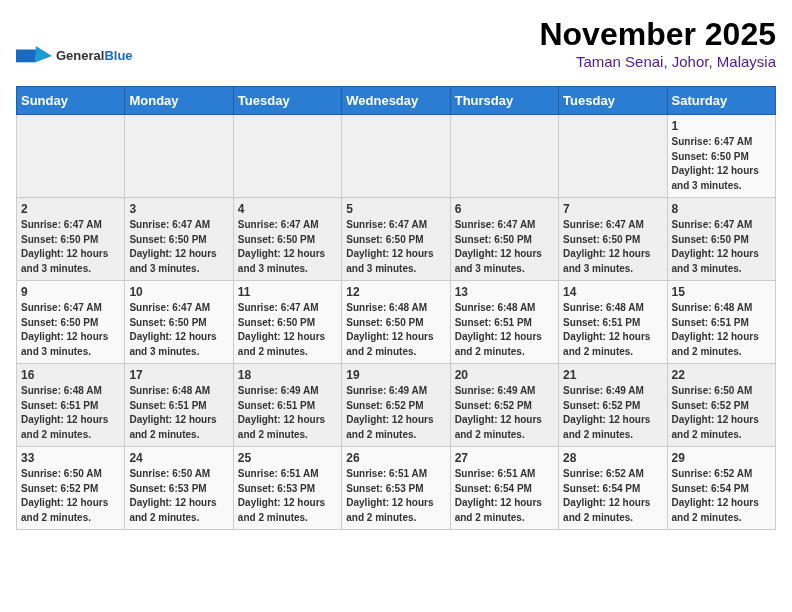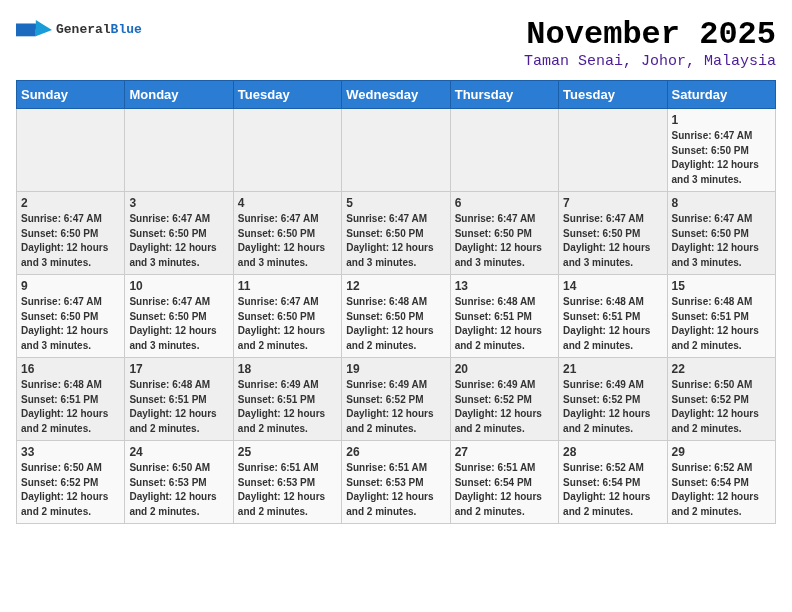--- a/index.html
+++ b/index.html
@@ -6,23 +6,21 @@
     body {
       font-family: Arial, sans-serif;
       background: #fff;
       width: 792px;
       min-height: 612px;
       padding: 16px;
     }
     .header-area {
       display: flex;
       justify-content: space-between;
-      align-items: flex-start;
-      margin-bottom: 10px;
-      font-family: Liberation Mono, monospace;
+      align-items: flex-end;
     }
     .logo {
       display: flex;
       align-items: center;
       gap: 4px;
     }
     .logo-icon {
       width: 36px;
       height: 28px;
     }
@@ -35,20 +33,21 @@
       color: #000000;
     }
     .location-title {
       font-size: 15px;
       color: #4c1d95;
     }
     .calendar {
       width: 100%;
       border-collapse: collapse;
       border: 1px solid #bbb;
+      margin-top: 16px;
     }
     .calendar thead tr th {
       background-color: #2b7cd3;
       color: #fff;
       font-size: 13px;
       font-weight: bold;
       padding: 6px 4px;
       border: 1px solid #1a5fa8;
       text-align: left;
     }

